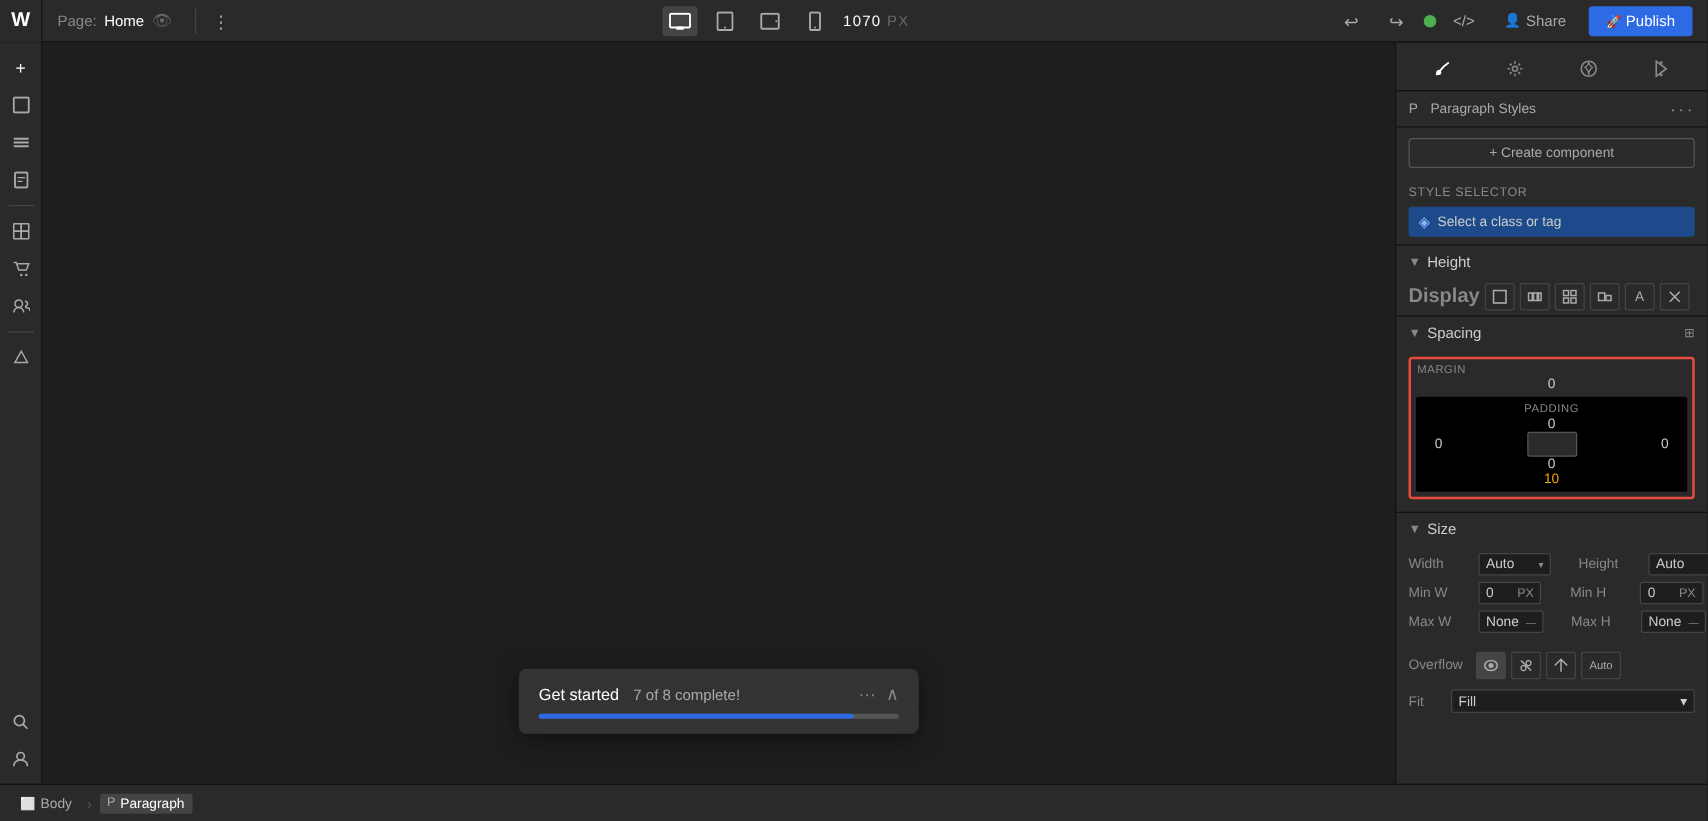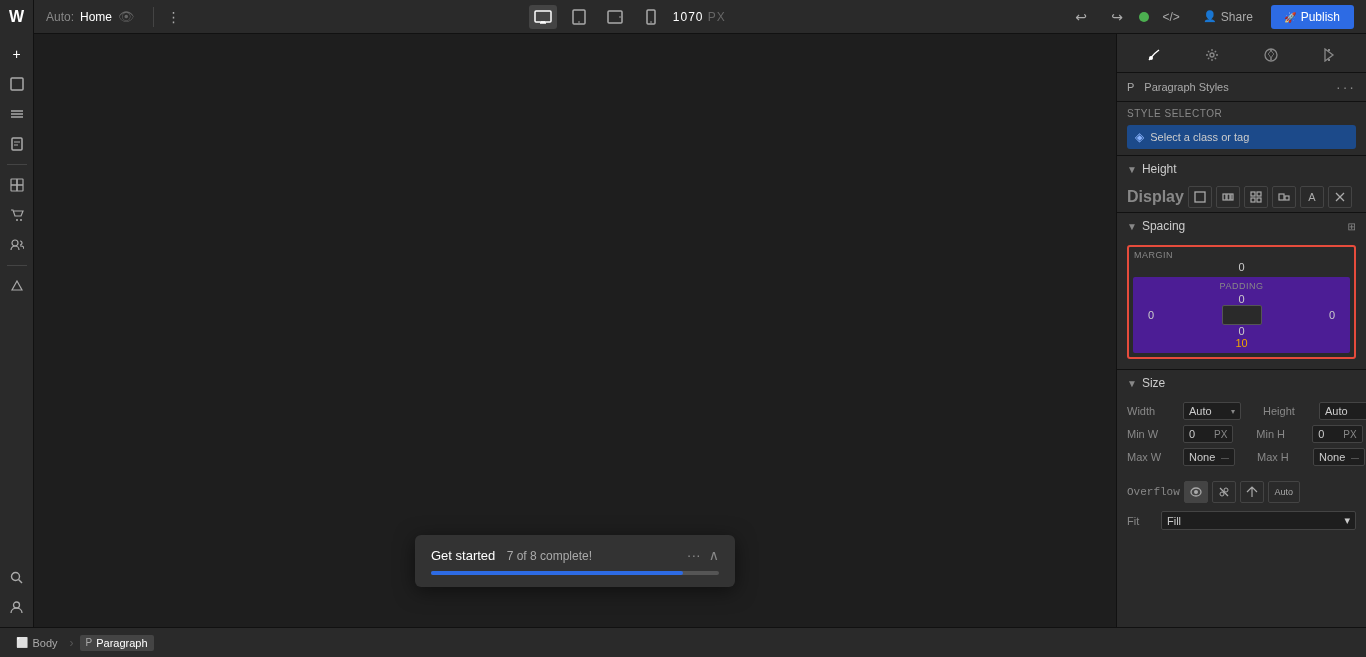--- a/index.html
+++ b/index.html
@@ -262,21 +262,21 @@
       color: #ccc;
       font-size: 11px;
       background: transparent;
       border: none;
       text-align: center;
       width: 30px;
     }
 
     
     .padding-box {
-      background: #4c1d95;
+      background: #000000;
       border-radius: 2px;
       padding: 4px;
       position: relative;
     }
     .padding-label {
       text-align: center;
       font-size: 9px;
       color: #888;
       text-transform: uppercase;
       letter-spacing: 0.5px;
@@ -313,21 +313,21 @@
     }
     .size-input { background: transparent; border: none; color: #ccc; font-size: 11px; width: 40px; }
     .size-unit { color: #888; font-size: 10px; }
     .size-dropdown { color: #888; font-size: 8px; margin-left: 2px; }
 
     
     .overflow-row {
       display: flex; align-items: center; gap: 4px;
       padding: 4px 10px;
     }
-    .overflow-label { color: #888; font-size: 11px; min-width: 50px; font-family: Liberation Mono, monospace; }
+    .overflow-label { color: #888; font-size: 11px; min-width: 50px; }
     .overflow-btn {
       width: 24px; height: 22px;
       background: transparent; border: 1px solid #444; border-radius: 2px;
       color: #aaa; cursor: pointer; display: flex; align-items: center; justify-content: center;
       font-size: 11px;
     }
     .overflow-btn.active { background: #444; }
 
     
     .fit-row {
@@ -404,21 +404,21 @@
     .panel-scroll::-webkit-scrollbar-thumb { background: #555; border-radius: 2px; }
   </style>
 </head>
 <body>
 
 <div class="topbar">
   <div class="topbar-logo">
     <span>W</span>
   </div>
   <div class="topbar-page">
-    <span style="color:#888">Auto:</span>
+    <span style="color:#888">Page:</span>
     <span class="page-name">Home</span>
     <span style="color:#666;font-size:13px">👁</span>
   </div>
   <div style="width:1px;height:20px;background:#444;margin:0 6px"></div>
   <button class="topbar-icon-btn">⋮</button>
 
   <div class="topbar-center">
     <button class="topbar-device-btn active" title="Desktop">
       <svg width="18" height="14" viewBox="0 0 18 14" fill="none">
           <rect x="1" y="1" width="16" height="11" rx="1" stroke="currentColor" stroke-width="1.5"></rect>
@@ -586,20 +586,21 @@
     </div>
 
     <div class="panel-header">
       <span class="panel-header-p">P</span>
       <span class="panel-header-label">Paragraph Styles</span>
       <span class="panel-header-dots">···</span>
     </div>
 
     <div class="panel-scroll">
 
+      <button class="create-component-btn">+ Create component</button>
 
       <div class="style-selector-label">Style selector</div>
       <div class="style-selector-input">
         <span class="style-selector-icon">◈</span>
         <span style="color:#ccc;font-size:11px">Select a class or tag</span>
       </div>
 
       <div class="section-header">
         <span class="section-header-arrow">▼</span>
         <span class="section-header-title">Height</span>

